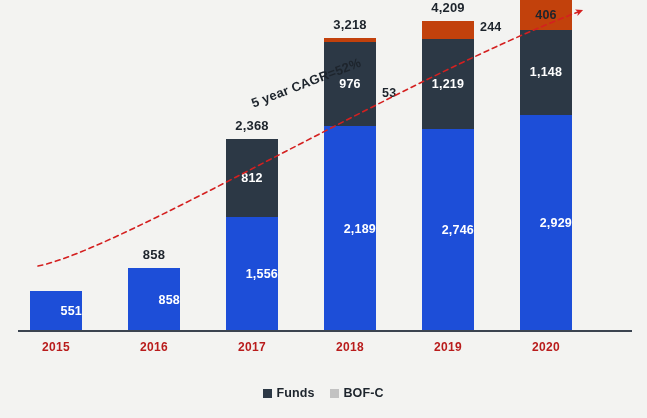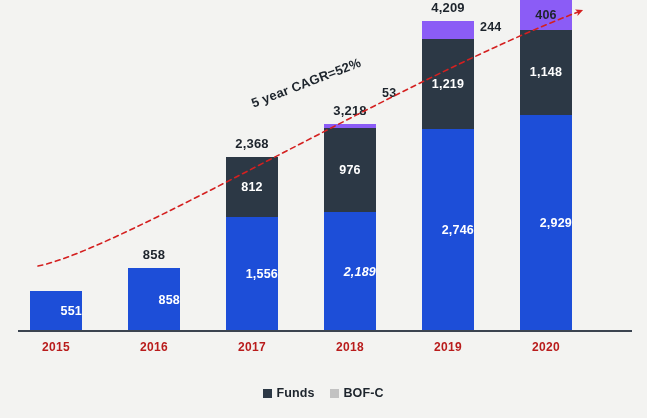--- a/index.html
+++ b/index.html
@@ -41,21 +41,21 @@
   }
   .seg-label {
     font-size: 12.5px;
     font-weight: bold;
     letter-spacing: 0.2px;
     line-height: 1;
     white-space: nowrap;
   }
   .seg.red   { background: #1d4ed8; justify-content: flex-end; }
   .seg.navy  { background: #2c3845; }
-  .seg.gray  { background: #8b5cf6; }
+  .seg.gray  { background: #c2410c; }
   .seg.red  .seg-label { color: #ffffff; }
   .seg.navy .seg-label { color: #ffffff; }
   .seg.gray .seg-label { color: #1d242c; }
 
   
   .total-label {
     position: absolute;
     left: 50%;
     transform: translateX(-50%);
     font-size: 13px;
@@ -169,35 +169,35 @@
 
     <div class="bar-group" style="left:128px;">
       <div class="total-label" style="bottom:100%; margin-bottom:6px;">858</div>
       <div class="seg red" style="height:64px;">
         <span class="seg-label">858</span>
       </div>
     </div>
 
     <div class="bar-group" style="left:226px;">
       <div class="total-label" style="bottom:100%; margin-bottom:6px;">2,368</div>
-      <div class="seg navy" style="height:60px;">
+      <div class="seg navy" style="height:78px;">
         <span class="seg-label">812</span>
       </div>
       <div class="seg red" style="height:115px;">
         <span class="seg-label">1,556</span>
       </div>
     </div>
 
     <div class="bar-group" style="left:324px;">
       <div class="total-label" style="bottom:100%; margin-bottom:6px;">3,218</div>
       <div class="seg gray" style="height:4px;"></div>
       <div class="seg navy" style="height:84px;">
         <span class="seg-label">976</span>
       </div>
-      <div class="seg red" style="height:120px;font-style:italic;">
+      <div class="seg red" style="height:206px;">
         <span class="seg-label">2,189</span>
       </div>
       <div class="outside-label" style="left:58px; bottom:232px;">53</div>
     </div>
 
     <div class="bar-group" style="left:422px;">
       <div class="total-label" style="bottom:100%; margin-bottom:6px;">4,209</div>
       <div class="seg gray" style="height:18px;"></div>
       <div class="seg navy" style="height:90px;">
         <span class="seg-label">1,219</span>

